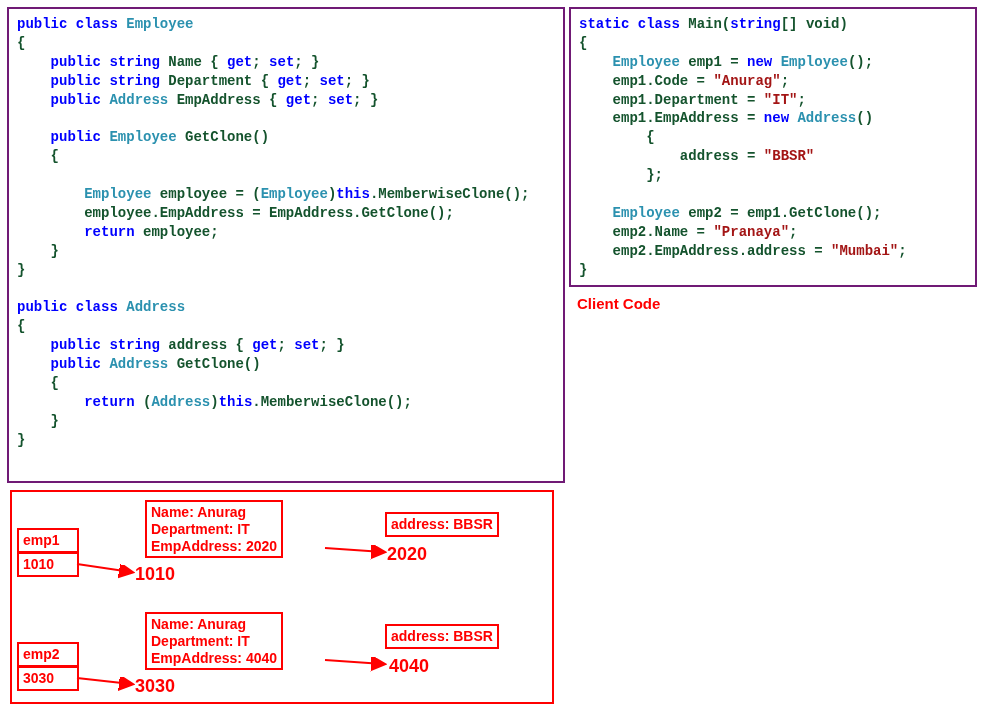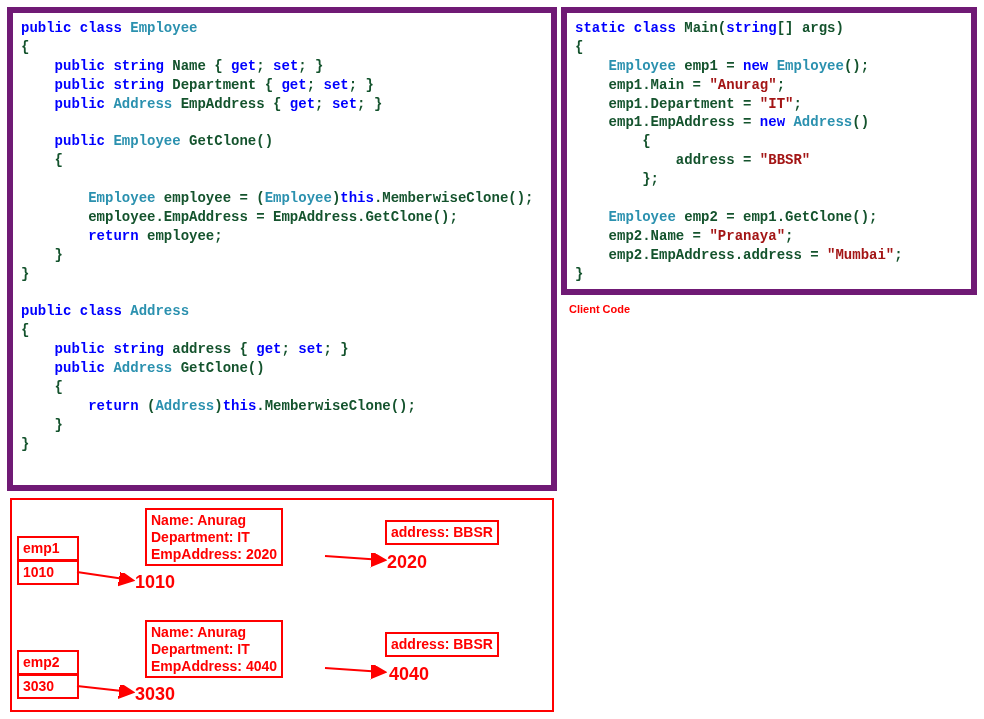--- a/index.html
+++ b/index.html
@@ -6,21 +6,21 @@
     font-family: "Consolas", "Courier New", monospace;
     font-size: 14px;
     background: #fff;
     margin: 0;
     padding: 5px;
     width: 984px;
     box-sizing: border-box;
   }
   .row { display: flex; }
   .code-box {
-    border: 6px solid #701a75;
+    border: 2px solid #701a75;
     padding: 6px 8px;
     margin: 2px;
     white-space: pre;
     line-height: 1.35;
     font-weight: bold;
   }
   .left-code {
     width: 565px;
     height: 460px;
   }
@@ -31,21 +31,21 @@
   .right-code {
     width: 388px;
   }
   .kw   { color: #0000ff; }
   .type { color: #2b91af; }
   .str  { color: #a31515; }
   .blk  { color: #14532d; }
   .label {
     color: red;
     font-weight: bold;
-    font-size: 11px;
+    font-size: 15px;
     font-family: Arial, sans-serif;
     margin: 6px 0 0 10px;
   }
   .mem-wrap { position: relative; width: 970px; height: 220px; margin-top: 5px; }
   .mem-panel {
     position: absolute;
     left: 5px; top: 0;
     width: 540px; height: 210px;
     border: 2px solid red;
   }
@@ -105,24 +105,24 @@
 <span class="kw">public class</span> <span class="type">Address</span>
 <span class="blk">{</span>
     <span class="kw">public string</span><span class="blk"> address { </span><span class="kw">get</span><span class="blk">; </span><span class="kw">set</span><span class="blk">; }</span>
     <span class="kw">public </span><span class="type">Address</span><span class="blk"> GetClone()</span>
     <span class="blk">{</span>
         <span class="kw">return</span><span class="blk"> (</span><span class="type">Address</span><span class="blk">)</span><span class="kw">this</span><span class="blk">.MemberwiseClone();</span>
     <span class="blk">}</span>
 <span class="blk">}</span></div>
 
 <div class="right-wrap">
-<div class="code-box right-code"><span class="kw">static class</span><span class="blk"> Main(</span><span class="kw">string</span><span class="blk">[] args)</span>
+<div class="code-box right-code"><span class="kw">static class</span><span class="blk"> Main(</span><span class="kw">string</span><span class="blk">[] void)</span>
 <span class="blk">{</span>
     <span class="type">Employee</span><span class="blk"> emp1 = </span><span class="kw">new </span><span class="type">Employee</span><span class="blk">();</span>
-    <span class="blk">emp1.Main = </span><span class="str">"Anurag"</span><span class="blk">;</span>
+    <span class="blk">emp1.Code = </span><span class="str">"Anurag"</span><span class="blk">;</span>
     <span class="blk">emp1.Department = </span><span class="str">"IT"</span><span class="blk">;</span>
     <span class="blk">emp1.EmpAddress = </span><span class="kw">new </span><span class="type">Address</span><span class="blk">()</span>
         <span class="blk">{</span>
             <span class="blk">address = </span><span class="str">"BBSR"</span>
         <span class="blk">};</span>
 
     <span class="type">Employee</span><span class="blk"> emp2 = emp1.GetClone();</span>
     <span class="blk">emp2.Name = </span><span class="str">"Pranaya"</span><span class="blk">;</span>
     <span class="blk">emp2.EmpAddress.address = </span><span class="str">"Mumbai"</span><span class="blk">;</span>
 <span class="blk">}</span></div>

